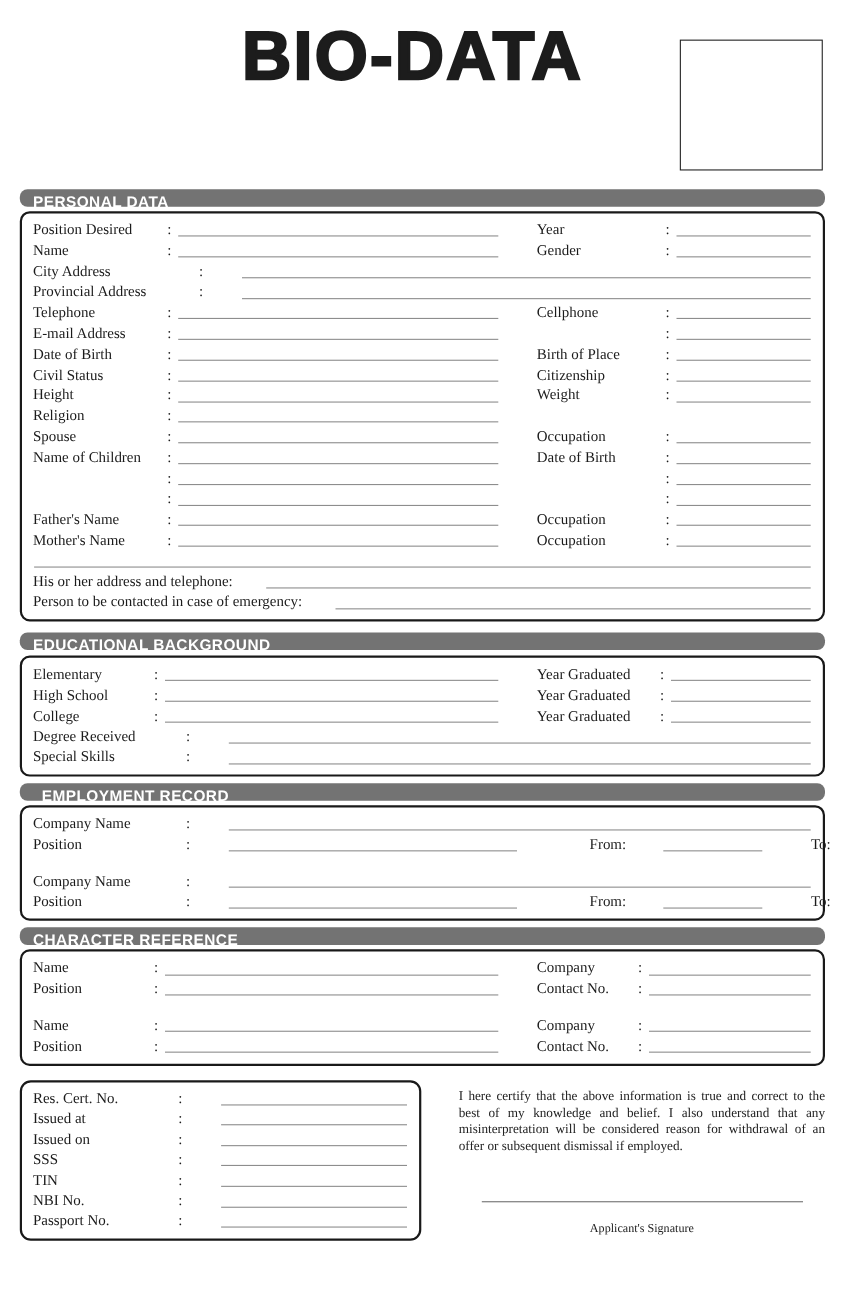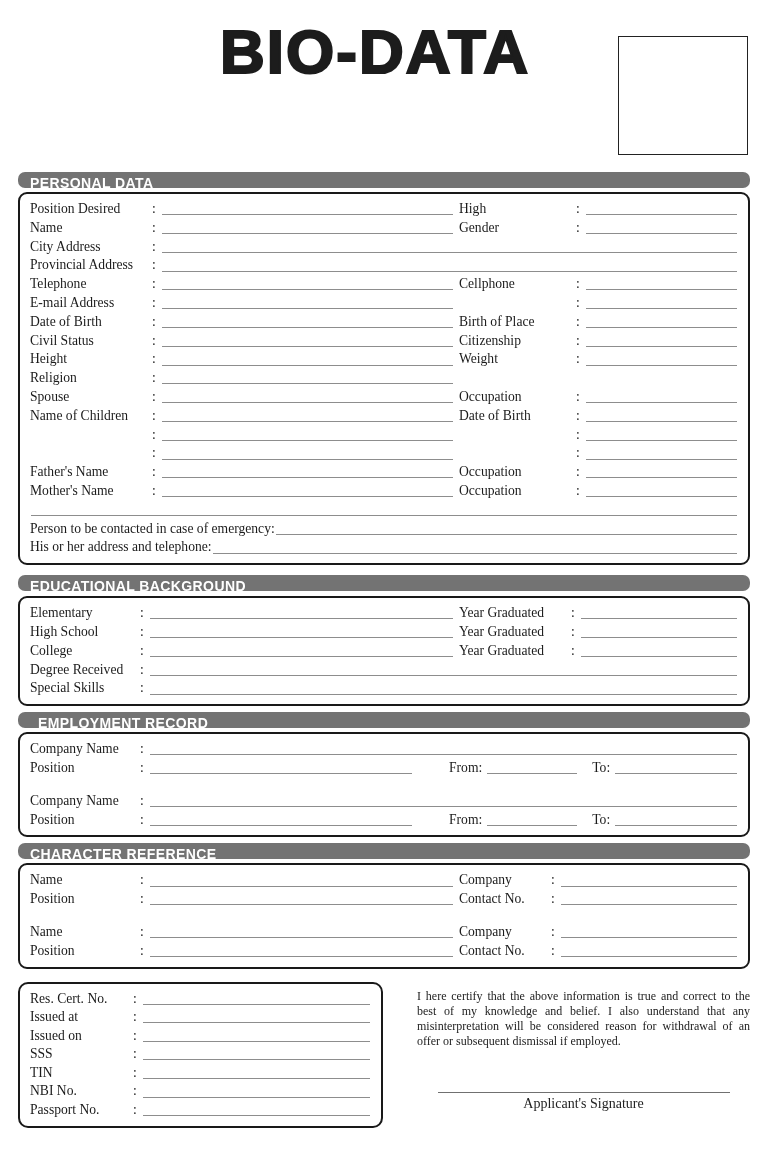--- a/index.html
+++ b/index.html
@@ -38,21 +38,21 @@
   #bar-char{margin-top:6px;}
   
   .box{
     margin:3px 18px 0;
     border:2px solid #191919;border-radius:9px;
     padding:6px 10px;
   }
   #edu-box{margin-top:5px;}
   #emp-box,#char-box{margin-top:4px;}
   
-  .row{display:flex;height:18.8px;line-height:18.5px;font-size:13.6px;}
+  .row{display:flex;height:18.8px;line-height:18.5px;font-size:13.6px;gap:29px;}
   .row.gap{height:14px;}
   .lcol{display:flex;flex:0 0 424px;}
   .rcol{display:flex;flex:1 1 auto;margin-left:5px;}
   .lab,.rlab,.flab,.tlab,.ilab{flex:0 0 auto;white-space:nowrap;}
   .colon{flex:0 0 9px;}
   .ln{
     flex:1 1 auto;align-self:flex-end;
     height:12px;margin:0 1px 3.5px 1px;
     border-bottom:1px solid #8d8d8d;
   }
@@ -79,40 +79,40 @@
     padding:6px 10px;
   }
   .docs .row{height:18.6px;}
   .cert{flex:1 1 auto;margin-left:34px;padding-top:7px;}
   .cert-text{
     font-size:12px;line-height:15px;
     text-align:justify;color:#222;margin:0;
   }
   .sig{margin-top:42px;text-align:center;}
   .sig-line{width:292px;margin:0 auto;border-bottom:1.4px solid #707070;height:1px;}
-  .sig-label{font-size:14px;margin-top:3px;color:#222;}
+  .sig-label{font-size:11px;margin-top:18px;color:#222;}
 </style>
 </head>
 <body>
 
 <div class="page">
 
   <div class="title">BIO-DATA</div>
   <div class="photo"></div>
 
   <div class="bar" id="bar-personal">PERSONAL DATA</div>
   <div class="box" id="personal-box">
       <div class="row">
         <div class="lcol">
           <span class="lab">Position Desired</span>
           <span class="colon">:</span>
           <span class="ln"></span>
         </div>
         <div class="rcol">
-          <span class="rlab">High</span>
+          <span class="rlab">Year</span>
           <span class="colon">:</span>
           <span class="ln"></span>
         </div>
       </div>
       <div class="row">
         <div class="lcol">
           <span class="lab">Name</span>
           <span class="colon">:</span>
           <span class="ln"></span>
         </div>
@@ -269,25 +269,25 @@
         <div class="rcol">
           <span class="rlab">Occupation</span>
           <span class="colon">:</span>
           <span class="ln"></span>
         </div>
       </div>
       <div class="row">
         <span class="ln"></span>
       </div>
       <div class="row">
+        <span class="ilab">His or her address and telephone:</span>
+        <span class="ln"></span>
+      </div>
+      <div class="row">
         <span class="ilab">Person to be contacted in case of emergency:</span>
-        <span class="ln"></span>
-      </div>
-      <div class="row">
-        <span class="ilab">His or her address and telephone:</span>
         <span class="ln"></span>
       </div>
     </div>
 
   <div class="bar" id="bar-edu">EDUCATIONAL BACKGROUND</div>
   <div class="box" id="edu-box">
       <div class="row">
         <div class="lcol">
           <span class="lab">Elementary</span>
           <span class="colon">:</span>

